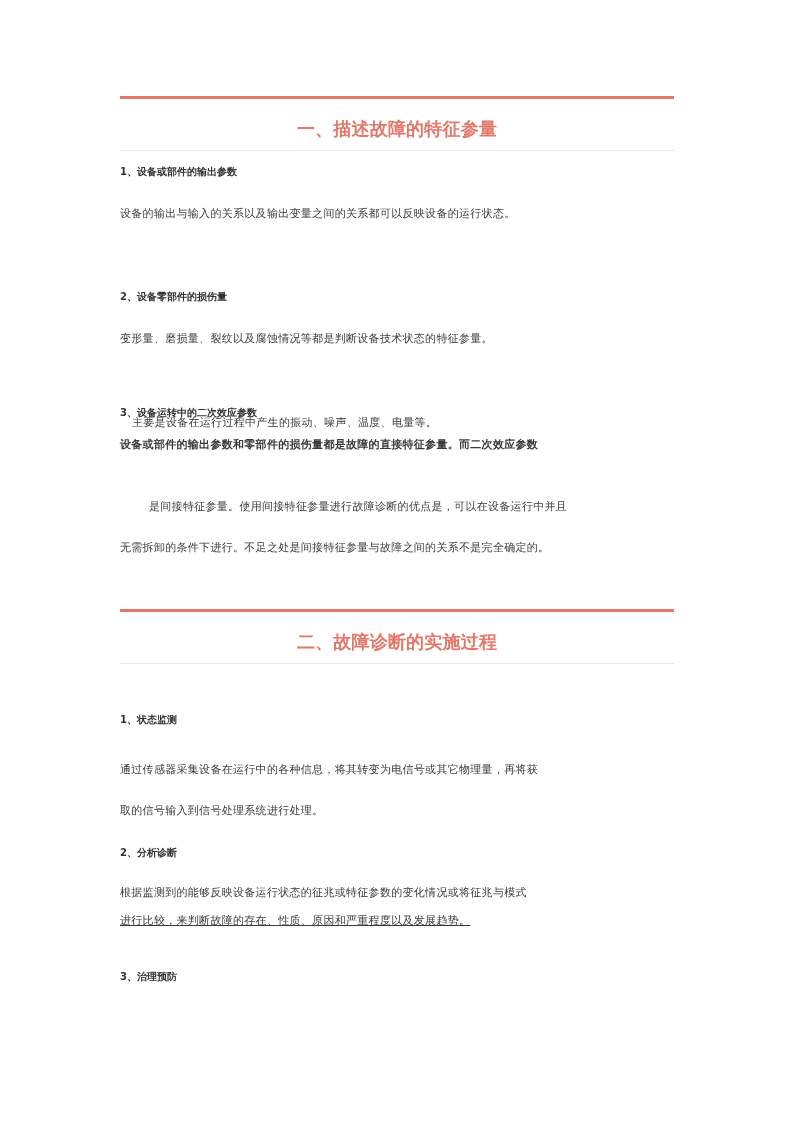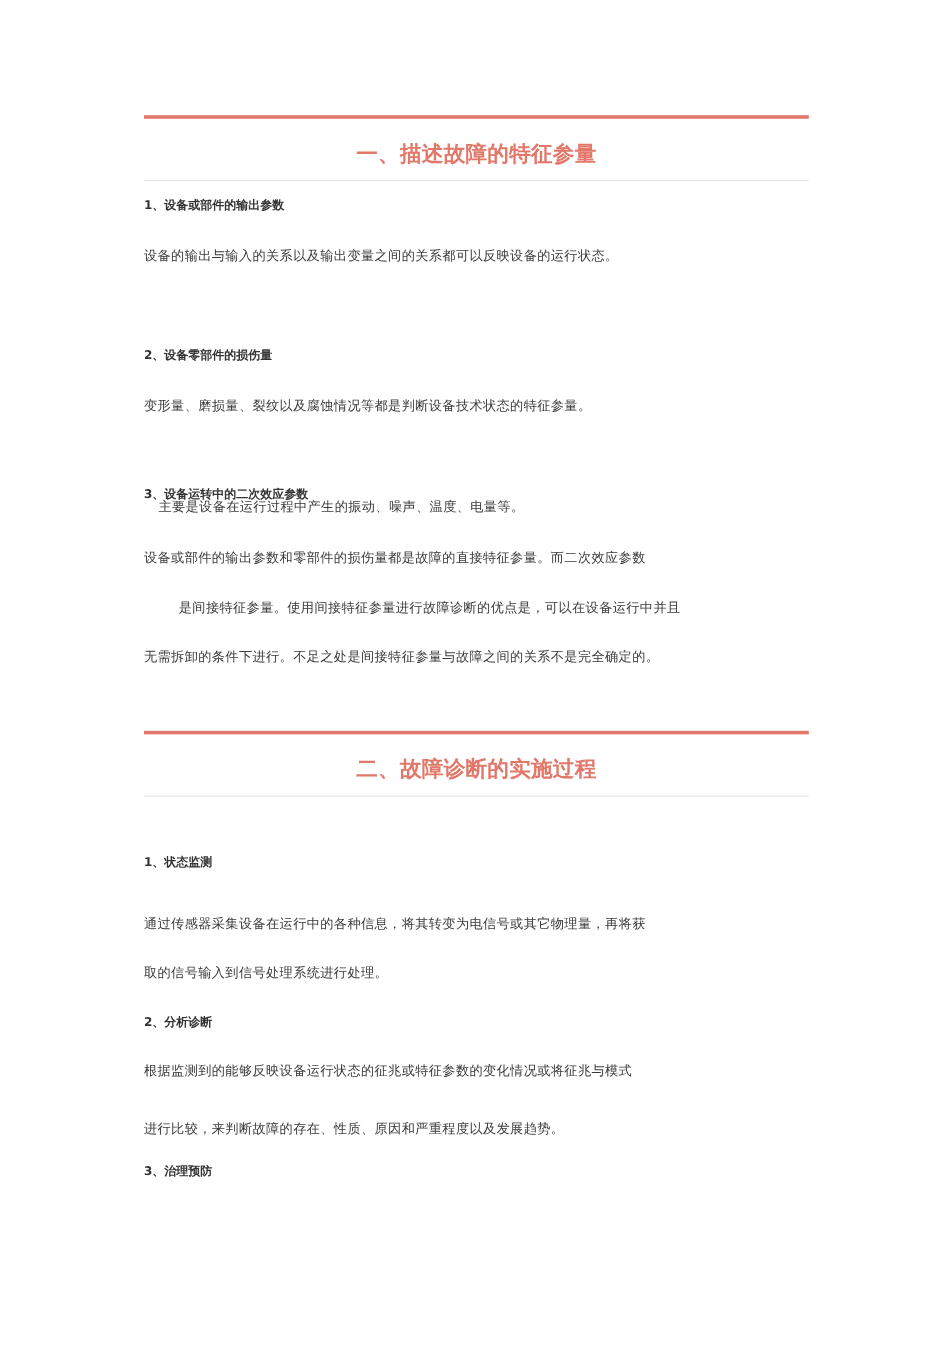--- a/index.html
+++ b/index.html
@@ -34,31 +34,31 @@
   <div class="rule" style="top:150px;"></div>
 
   <div class="abs h" style="top:163px;">1、设备或部件的输出参数</div>
   <div class="abs p" style="top:205px;">设备的输出与输入的关系以及输出变量之间的关系都可以反映设备的运行状态。</div>
 
   <div class="abs h" style="top:288px;">2、设备零部件的损伤量</div>
   <div class="abs p" style="top:330px;">变形量、磨损量、裂纹以及腐蚀情况等都是判断设备技术状态的特征参量。</div>
 
   <div class="abs h" style="top:364px;margin-top:40px;">3、设备运转中的二次效应参数</div>
   <div class="abs p" style="top:414px;margin-left:12px;">主要是设备在运行过程中产生的振动、噪声、温度、电量等。</div>
-  <div class="abs p" style="top:456px;">设备或部件的输出参数和零部件的损伤量都是故障的直接特征参量。而二次效应参数</div>
+  <div class="abs p" style="top:436px;font-weight:bold;">设备或部件的输出参数和零部件的损伤量都是故障的直接特征参量。而二次效应参数</div>
   <div class="abs p" style="top:498px;margin-left:29px;">是间接特征参量。使用间接特征参量进行故障诊断的优点是，可以在设备运行中并且</div>
   <div class="abs p" style="top:539px;">无需拆卸的条件下进行。不足之处是间接特征参量与故障之间的关系不是完全确定的。</div>
 
   <div class="bar" style="top:609px;"></div>
   <div class="title" style="top:632px;">二、故障诊断的实施过程</div>
   <div class="rule" style="top:663px;"></div>
 
   <div class="abs h" style="top:677px;margin-top:34px;">1、状态监测</div>
   <div class="abs p" style="top:761px;">通过传感器采集设备在运行中的各种信息，将其转变为电信号或其它物理量，再将获</div>
   <div class="abs p" style="top:802px;">取的信号输入到信号处理系统进行处理。</div>
 
   <div class="abs h" style="top:844px;">2、分析诊断</div>
   <div class="abs p" style="top:884px;">根据监测到的能够反映设备运行状态的征兆或特征参数的变化情况或将征兆与模式</div>
-  <div class="abs p" style="top:932px;">进行比较，来判断故障的存在、性质、原因和严重程度以及发展趋势。</div>
+  <div class="abs p" style="top:912px;text-decoration:underline;">进行比较，来判断故障的存在、性质、原因和严重程度以及发展趋势。</div>
 
   <div class="abs h" style="top:968px;">3、治理预防</div>
 
 </div>
 
 </body></html>

